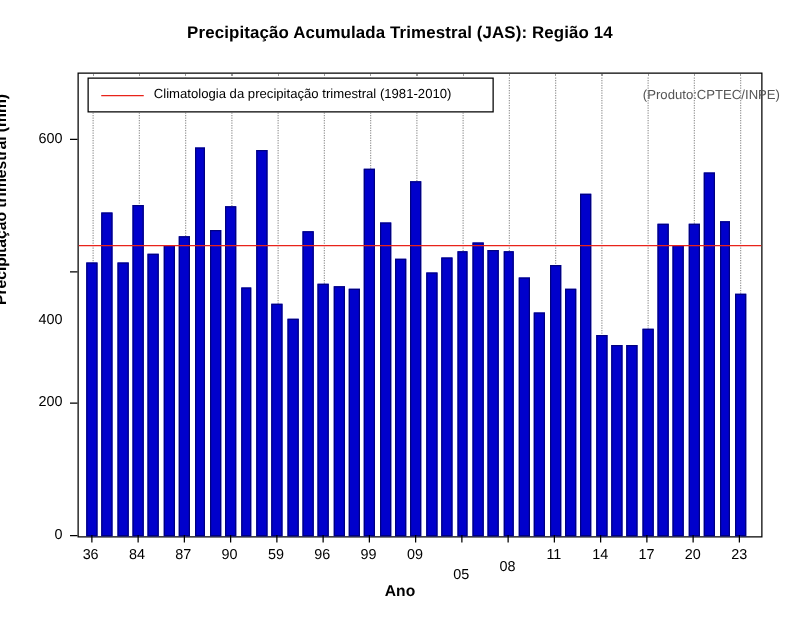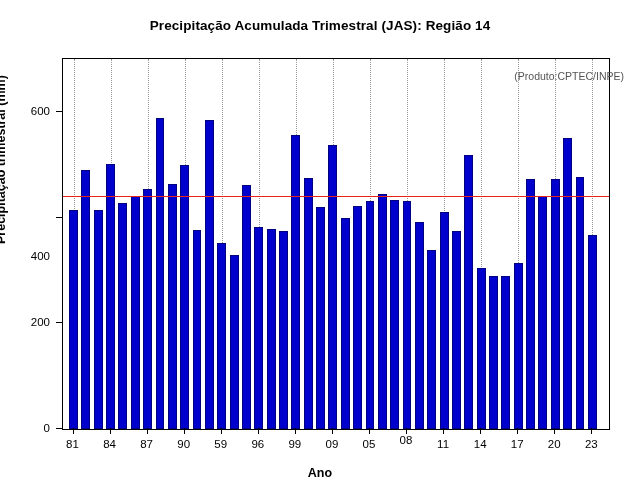--- a/index.html
+++ b/index.html
@@ -231,49 +231,53 @@
   <div id="axes-layer">
       <div class="ytick-label" style="top: 428px; width: 50px; left: 0px;">0</div>
       <div class="ytick-mark" style="left: 56px; top: 428px;"></div>
       <div class="ytick-label" style="top: 322.286px; width: 50px; left: 0px;">200</div>
       <div class="ytick-mark" style="left: 56px; top: 322.286px;"></div>
       <div class="ytick-label" style="top: 216.571px; width: 50px; left: 0px; margin-top: 39px;">400</div>
       <div class="ytick-mark" style="left: 56px; top: 216.571px;"></div>
       <div class="ytick-label" style="top: 110.857px; width: 50px; left: 0px;">600</div>
       <div class="ytick-mark" style="left: 56px; top: 110.857px;"></div>
       <div class="xtick-mark" style="left: 72.5px; top: 428px;"></div>
-      <div class="xtick-label" style="left: 72.5px; top: 438px;">81</div>
+      <div class="xtick-label" style="left: 72.5px; top: 438px;">36</div>
       <div class="xtick-mark" style="left: 109.559px; top: 428px;"></div>
       <div class="xtick-label" style="left: 109.559px; top: 438px;">84</div>
       <div class="xtick-mark" style="left: 146.618px; top: 428px;"></div>
       <div class="xtick-label" style="left: 146.618px; top: 438px;">87</div>
       <div class="xtick-mark" style="left: 183.676px; top: 428px;"></div>
       <div class="xtick-label" style="left: 183.676px; top: 438px;">90</div>
       <div class="xtick-mark" style="left: 220.735px; top: 428px;"></div>
       <div class="xtick-label" style="left: 220.735px; top: 438px;">59</div>
       <div class="xtick-mark" style="left: 257.794px; top: 428px;"></div>
       <div class="xtick-label" style="left: 257.794px; top: 438px;">96</div>
       <div class="xtick-mark" style="left: 294.853px; top: 428px;"></div>
       <div class="xtick-label" style="left: 294.853px; top: 438px;">99</div>
       <div class="xtick-mark" style="left: 331.912px; top: 428px;"></div>
       <div class="xtick-label" style="left: 331.912px; top: 438px;">09</div>
       <div class="xtick-mark" style="left: 368.971px; top: 428px;"></div>
-      <div class="xtick-label" style="left: 368.971px; top: 438px;">05</div>
+      <div class="xtick-label" style="left: 368.971px; top: 454px;">05</div>
       <div class="xtick-mark" style="left: 406.029px; top: 428px;"></div>
-      <div class="xtick-label" style="left: 406.029px; top: 434px;">08</div>
+      <div class="xtick-label" style="left: 406.029px; top: 448px;">08</div>
       <div class="xtick-mark" style="left: 443.088px; top: 428px;"></div>
       <div class="xtick-label" style="left: 443.088px; top: 438px;">11</div>
       <div class="xtick-mark" style="left: 480.147px; top: 428px;"></div>
       <div class="xtick-label" style="left: 480.147px; top: 438px;">14</div>
       <div class="xtick-mark" style="left: 517.206px; top: 428px;"></div>
       <div class="xtick-label" style="left: 517.206px; top: 438px;">17</div>
       <div class="xtick-mark" style="left: 554.265px; top: 428px;"></div>
       <div class="xtick-label" style="left: 554.265px; top: 438px;">20</div>
       <div class="xtick-mark" style="left: 591.324px; top: 428px;"></div>
       <div class="xtick-label" style="left: 591.324px; top: 438px;">23</div>
     </div>
 
   <div id="ylabel">Precipitação trimestral (mm)</div>
   <div id="xlabel">Ano</div>
 
+  <div id="legend">
+    <div id="legend-line"></div>
+    <div id="legend-text">Climatologia da precipitação trimestral (1981-2010)</div>
+  </div>
 
   <div id="source-note">(Produto:CPTEC/INPE)</div>
 </div>
 
 </body></html>

